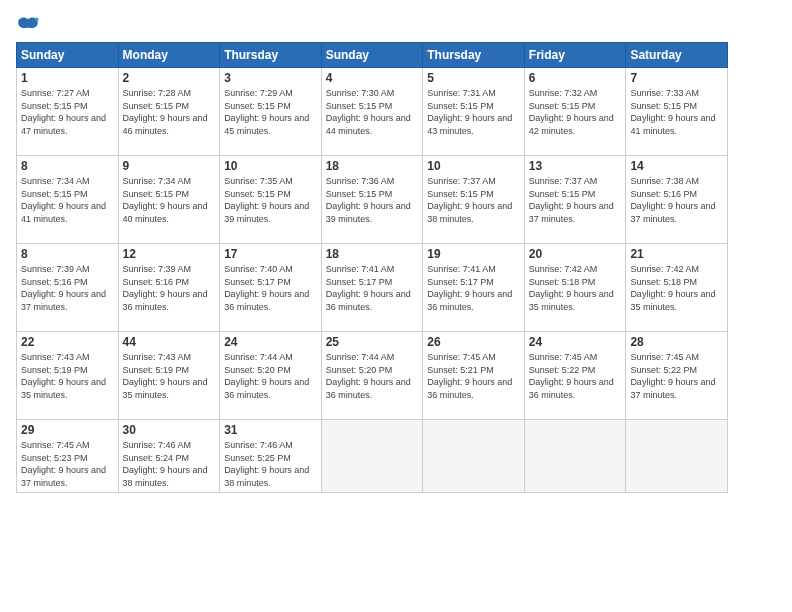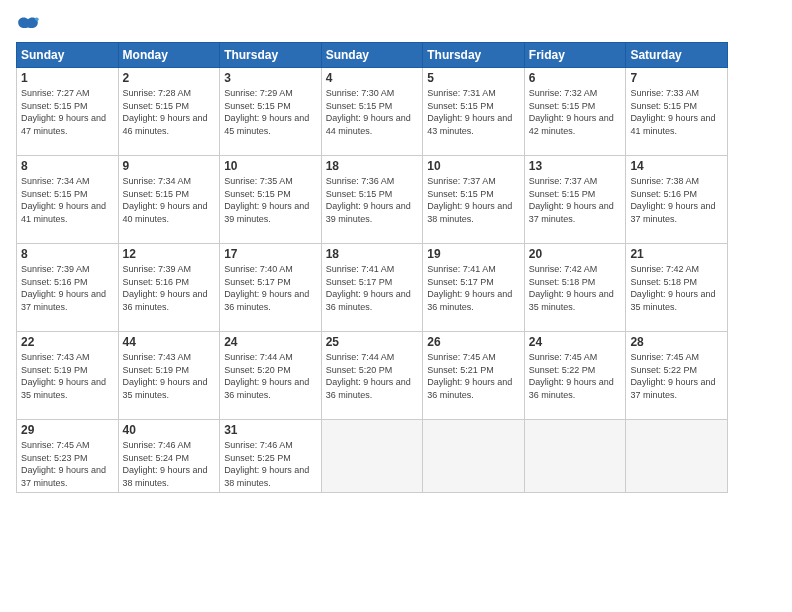--- a/index.html
+++ b/index.html
@@ -248,21 +248,21 @@
             <span class="day-number">28</span>
             <div class="day-info">Sunrise: 7:45 AM<br>Sunset: 5:22 PM<br>Daylight: 9 hours and 37 minutes.</div>
           </td>
         </tr>
         <tr>
           <td>
             <span class="day-number">29</span>
             <div class="day-info">Sunrise: 7:45 AM<br>Sunset: 5:23 PM<br>Daylight: 9 hours and 37 minutes.</div>
           </td>
           <td>
-            <span class="day-number">40</span>
+            <span class="day-number">30</span>
             <div class="day-info">Sunrise: 7:46 AM<br>Sunset: 5:24 PM<br>Daylight: 9 hours and 38 minutes.</div>
           </td>
           <td>
             <span class="day-number">31</span>
             <div class="day-info">Sunrise: 7:46 AM<br>Sunset: 5:25 PM<br>Daylight: 9 hours and 38 minutes.</div>
           </td>
           <td class="empty"></td>
           <td class="empty"></td>
           <td class="empty"></td>
           <td class="empty"></td>

